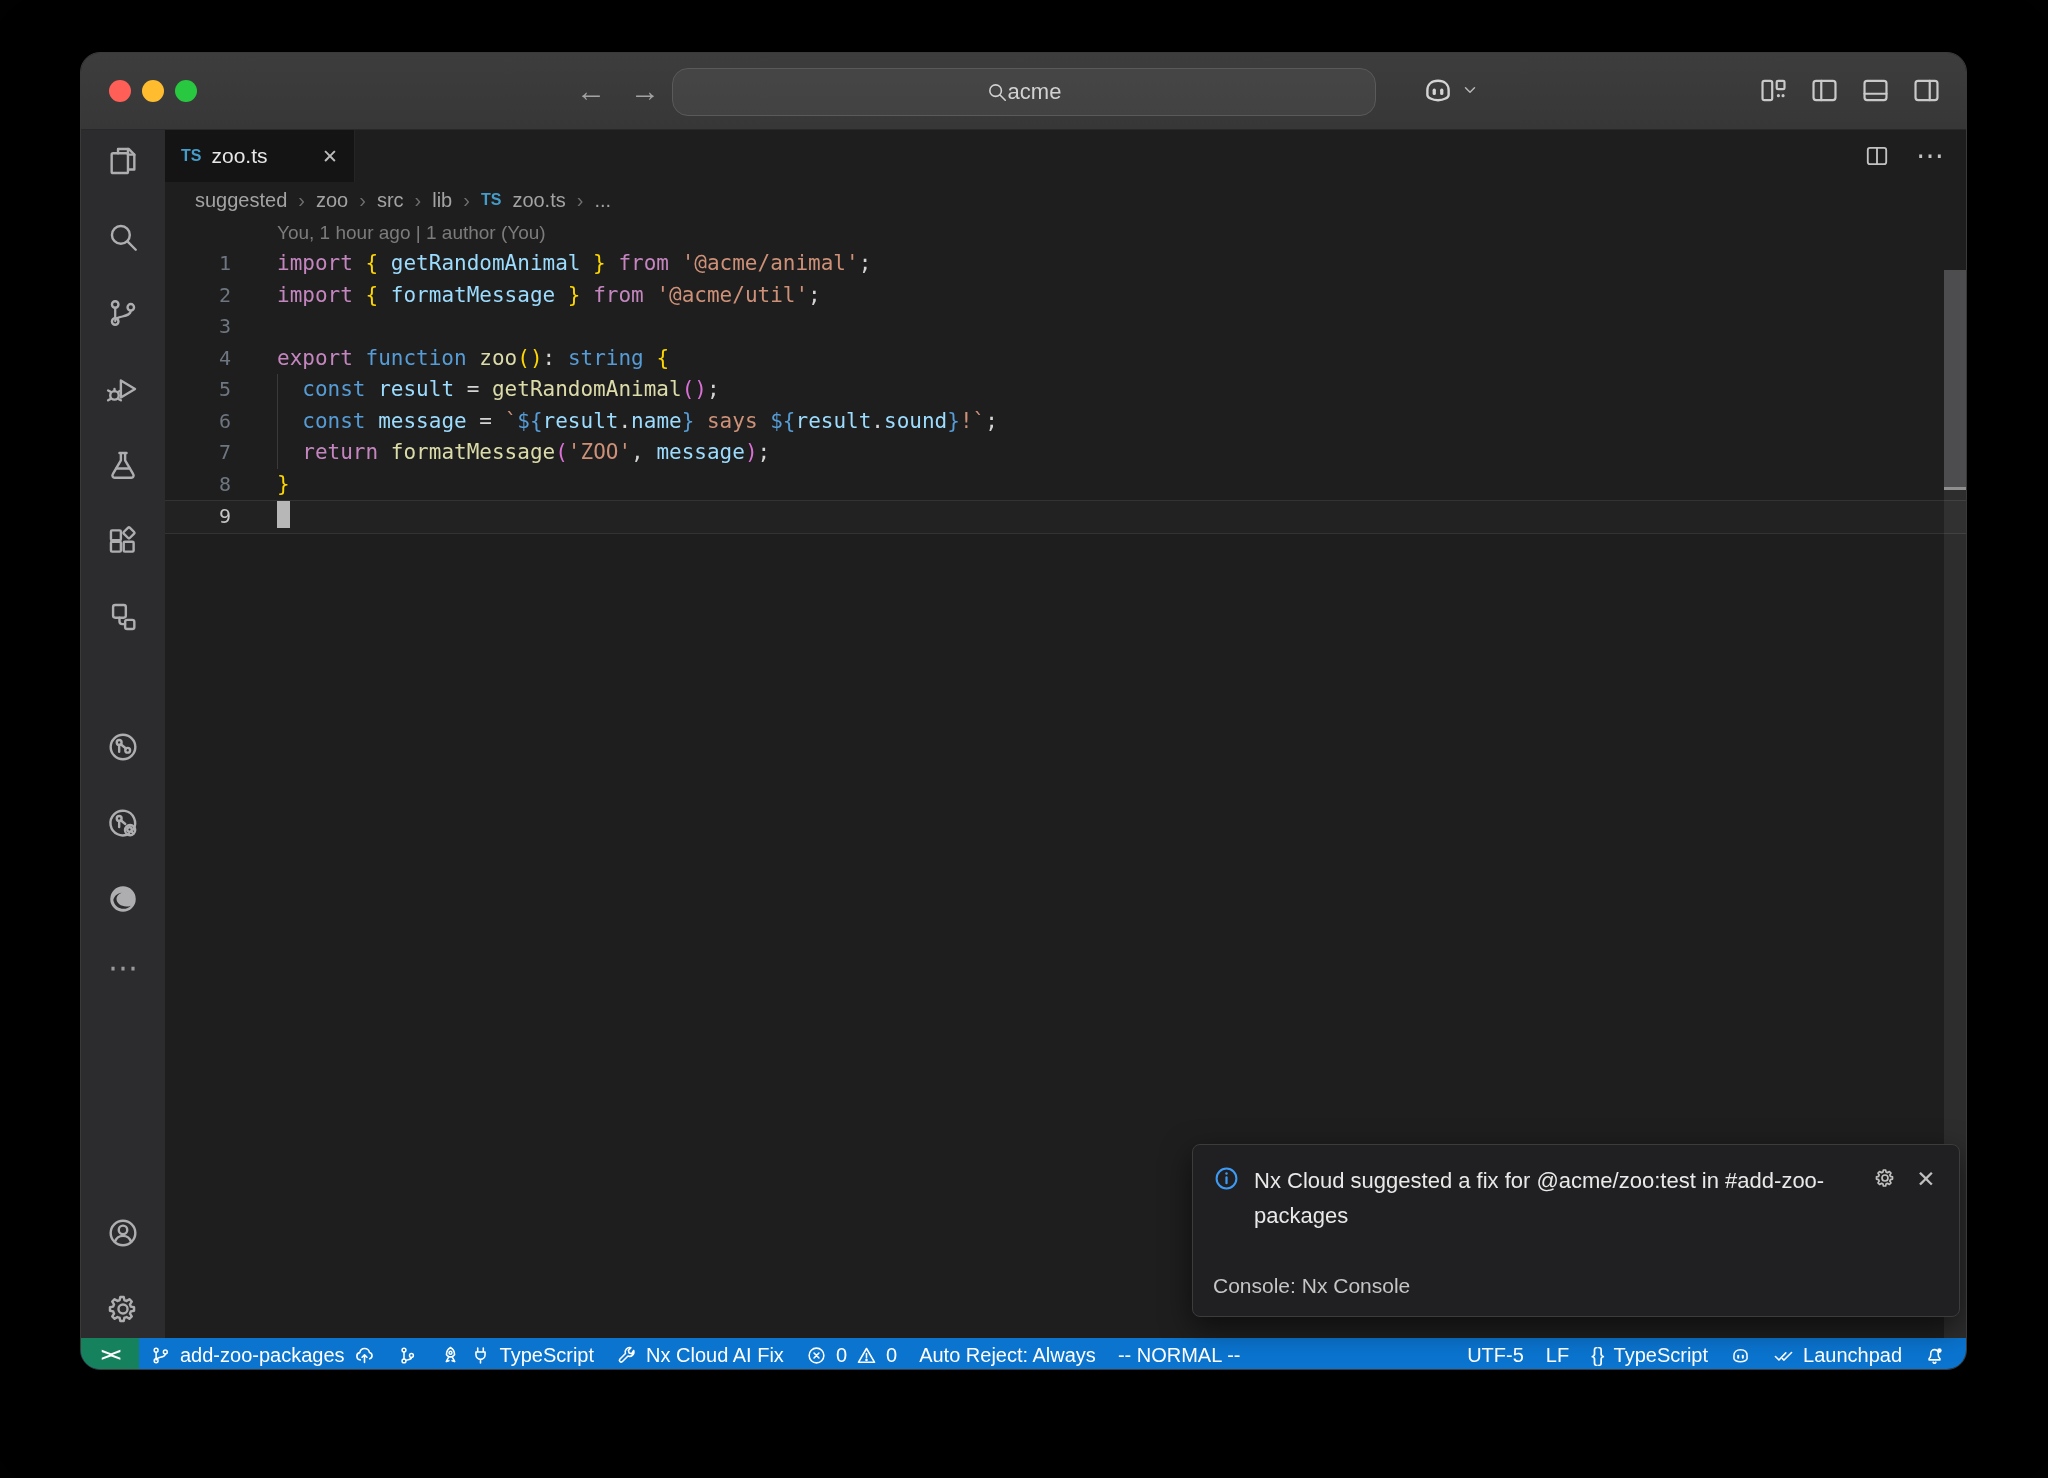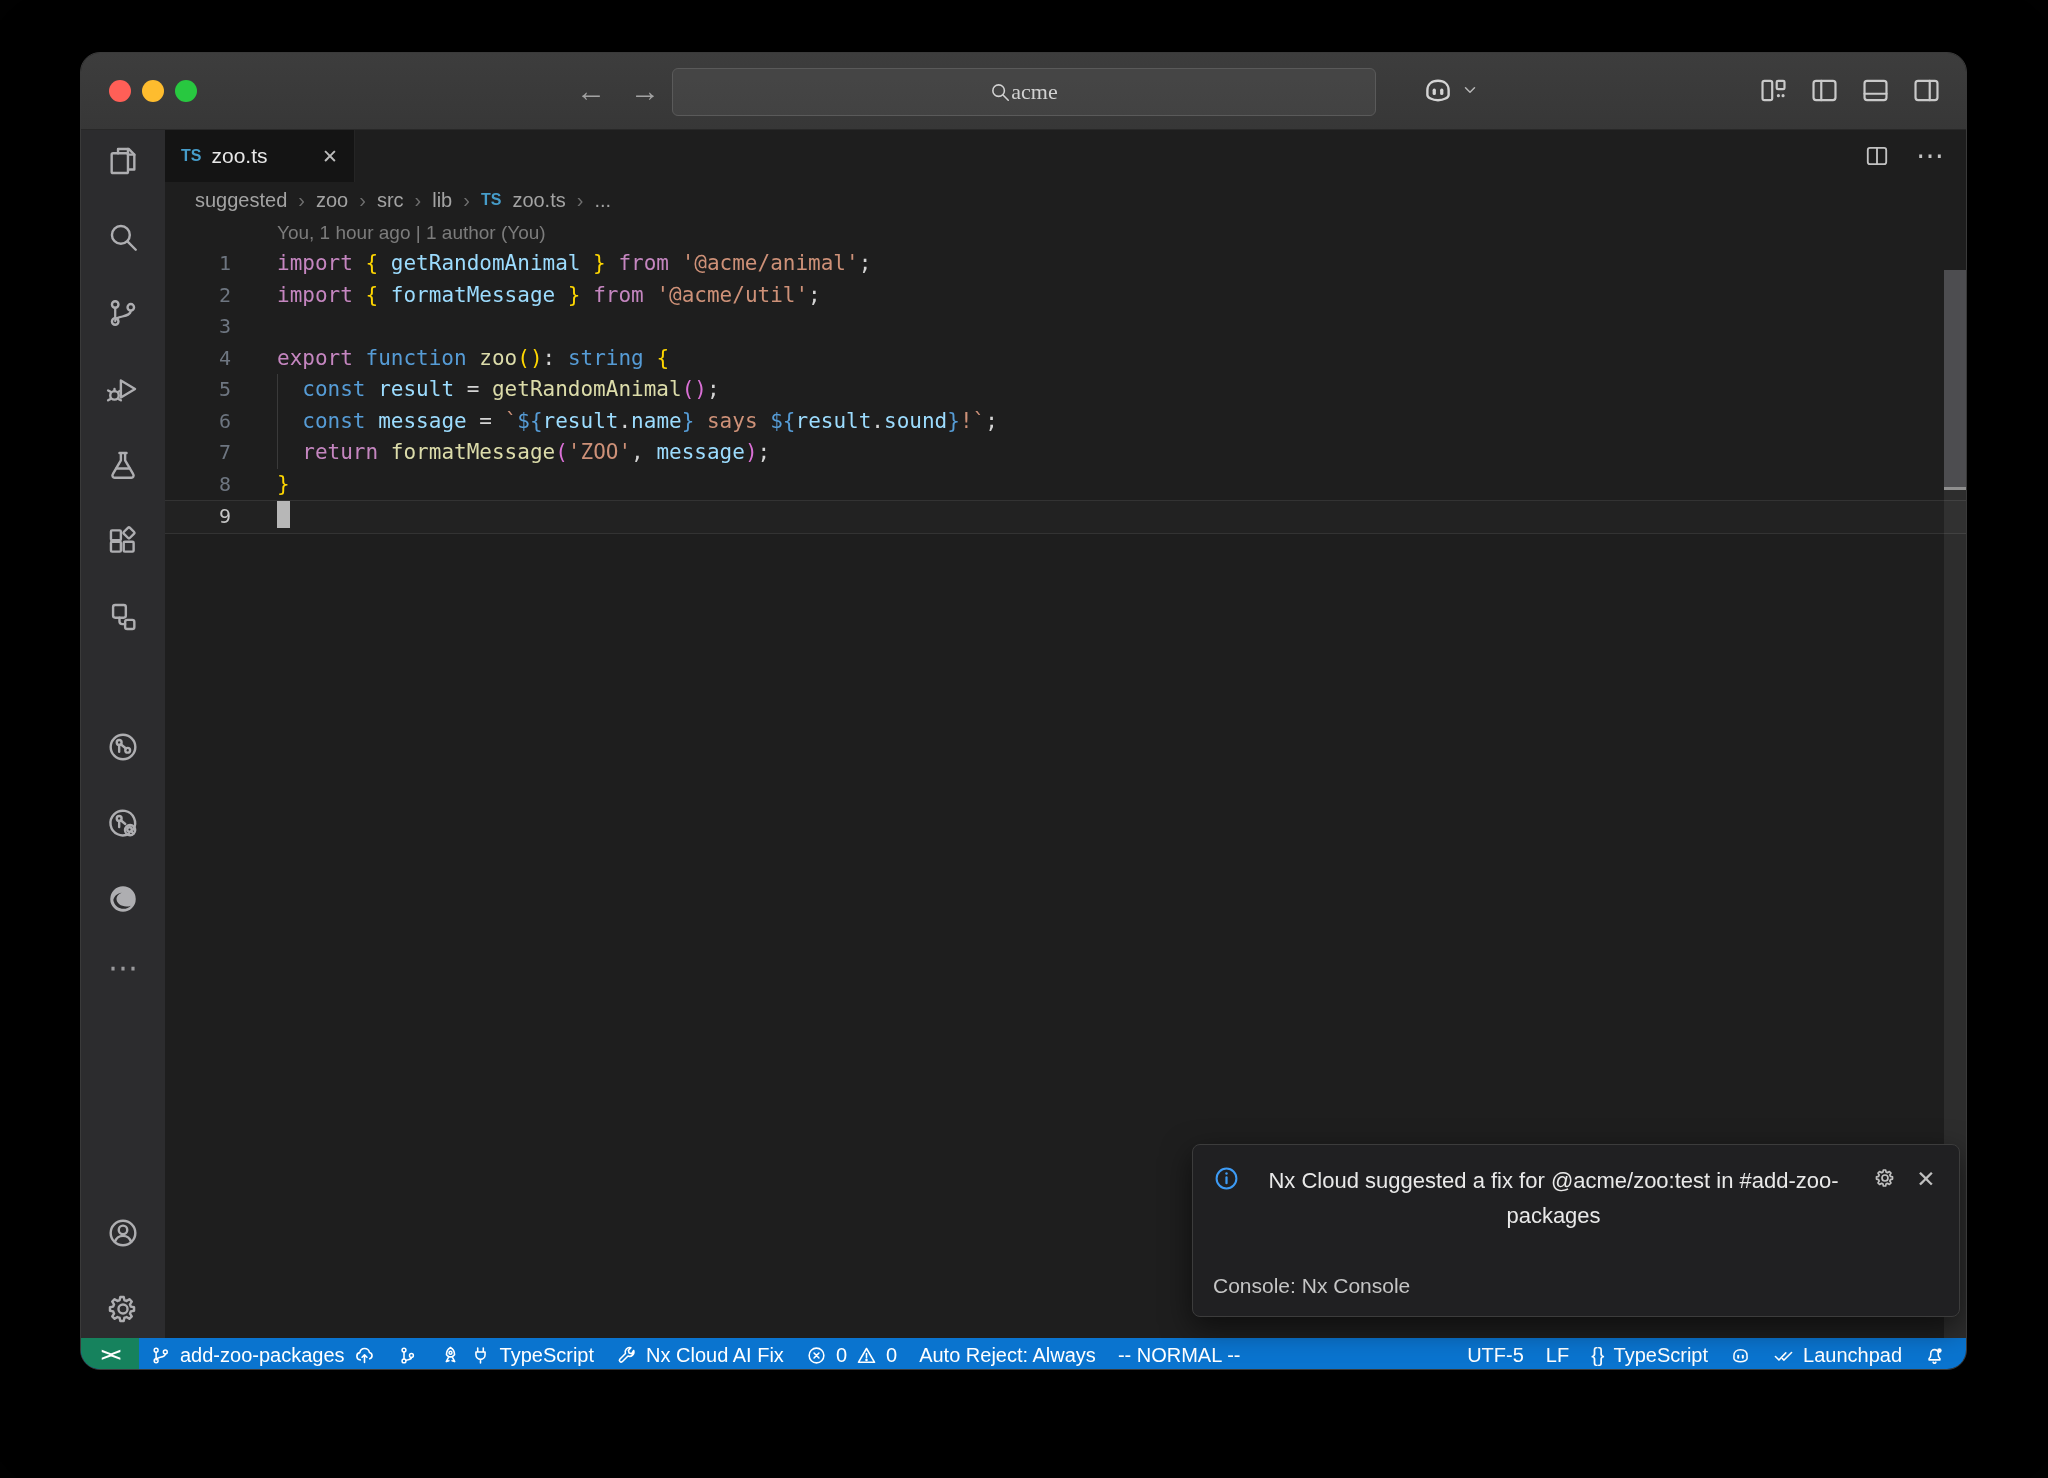--- a/index.html
+++ b/index.html
@@ -6,22 +6,22 @@
     font-family:"Liberation Sans",sans-serif;-webkit-font-smoothing:antialiased;}
   .window{position:absolute;left:80px;top:52px;width:1887px;height:1318px;background:#1e1e1e;
     border-radius:20px;overflow:hidden;box-shadow:0 30px 90px rgba(0,0,0,.85);border:1px solid #3a3a3a;box-sizing:border-box;}
   
   .titlebar{position:relative;height:76px;background:linear-gradient(#3d3d3d,#373737);border-bottom:1px solid #282828;}
   .traffic{position:absolute;left:28px;top:27px;display:flex;gap:11px;}
   .tl{width:22px;height:22px;border-radius:50%;}
   .nav-arrows{position:absolute;left:495px;top:15px;display:flex;gap:24px;color:#a3a3a3;font-size:30px;line-height:46px;}
   .nav-arrows span{cursor:default;}
   .cmdcenter{position:absolute;left:50%;top:15px;transform:translateX(-50%);width:702px;height:46px;
-    background:rgba(255,255,255,.05);border:1px solid #5a5a5a;border-radius:6px;display:flex;align-items:center;justify-content:center;
-    gap:0;color:#d2d2d2;font-size:22px;font-family:Liberation Serif, serif;}
+    background:rgba(255,255,255,.05);border:1px solid #5a5a5a;border-radius:16px;display:flex;align-items:center;justify-content:center;
+    gap:0;color:#d2d2d2;font-size:22px;}
   .cmdcenter .icon svg{width:22px;height:22px;display:block;}
   .tb-copilot{position:absolute;left:1340px;top:20px;display:flex;align-items:center;gap:6px;color:#d4d4d4;}
   .tb-copilot .icon svg{width:34px;height:34px;display:block;}
   .tb-copilot .chev svg{width:18px;height:18px;display:block;color:#b5b5b5;}
   .tb-right{position:absolute;right:24px;top:22px;display:flex;gap:20px;color:#c9c9c9;}
   .tb-right .icon svg{width:31px;height:31px;display:block;}
   
   .main{display:flex;height:1208px;}
   .activitybar{width:84px;background:#2c2c2e;display:flex;flex-direction:column;align-items:center;
     padding:14px 0 12px;box-sizing:border-box;gap:42px;flex:none;}
@@ -57,21 +57,21 @@
   .sb{position:absolute;top:88px;right:0;bottom:0;width:22px;}
   .sb-slider{position:absolute;top:0;left:0;right:0;height:217px;background:#4d4d50;}
   .sb-mark{position:absolute;top:217px;left:0;right:0;height:3px;background:#8f8f8f;}
   .sb-track{position:absolute;top:220px;left:0;right:0;bottom:0;background:rgba(255,255,255,.07);}
   
   .notification{position:absolute;right:6px;bottom:52px;width:768px;height:173px;background:#202022;border:1px solid #3c3c3c;
     border-radius:8px;box-shadow:0 10px 30px rgba(0,0,0,.55);box-sizing:border-box;padding:18px 20px;display:flex;flex-direction:column;z-index:30;}
   .nf-row1{display:flex;gap:14px;}
   .nf-info{width:27px;height:27px;flex:none;color:#3d9bf5;margin-top:2px;}
   .nf-info svg{width:27px;height:27px;display:block;}
-  .nf-msg{flex:1;color:#e9e9e9;font-size:22px;line-height:1.6;padding-right:6px;text-align:center;}
+  .nf-msg{flex:1;color:#e9e9e9;font-size:22px;line-height:1.6;padding-right:6px;}
   .nf-gear,.nf-close{width:26px;height:26px;color:#c0c0c0;flex:none;margin-top:3px;}
   .nf-gear svg{width:24px;height:24px;display:block;}
   .nf-close{font-size:23px;line-height:26px;text-align:center;}
   .nf-row2{margin-top:auto;display:flex;align-items:center;}
   .nf-source{flex:1;color:#c5c5c5;font-size:21px;}
   .nf-btns{display:flex;gap:15px;}
   .btn{border:none;border-radius:5px;font-size:20px;color:#fff;padding:10px 20px;font-family:inherit;}
   .btn-primary{background:#1273bb;}
   .btn-secondary{background:#3b3d41;padding:10px 24px;}
   

